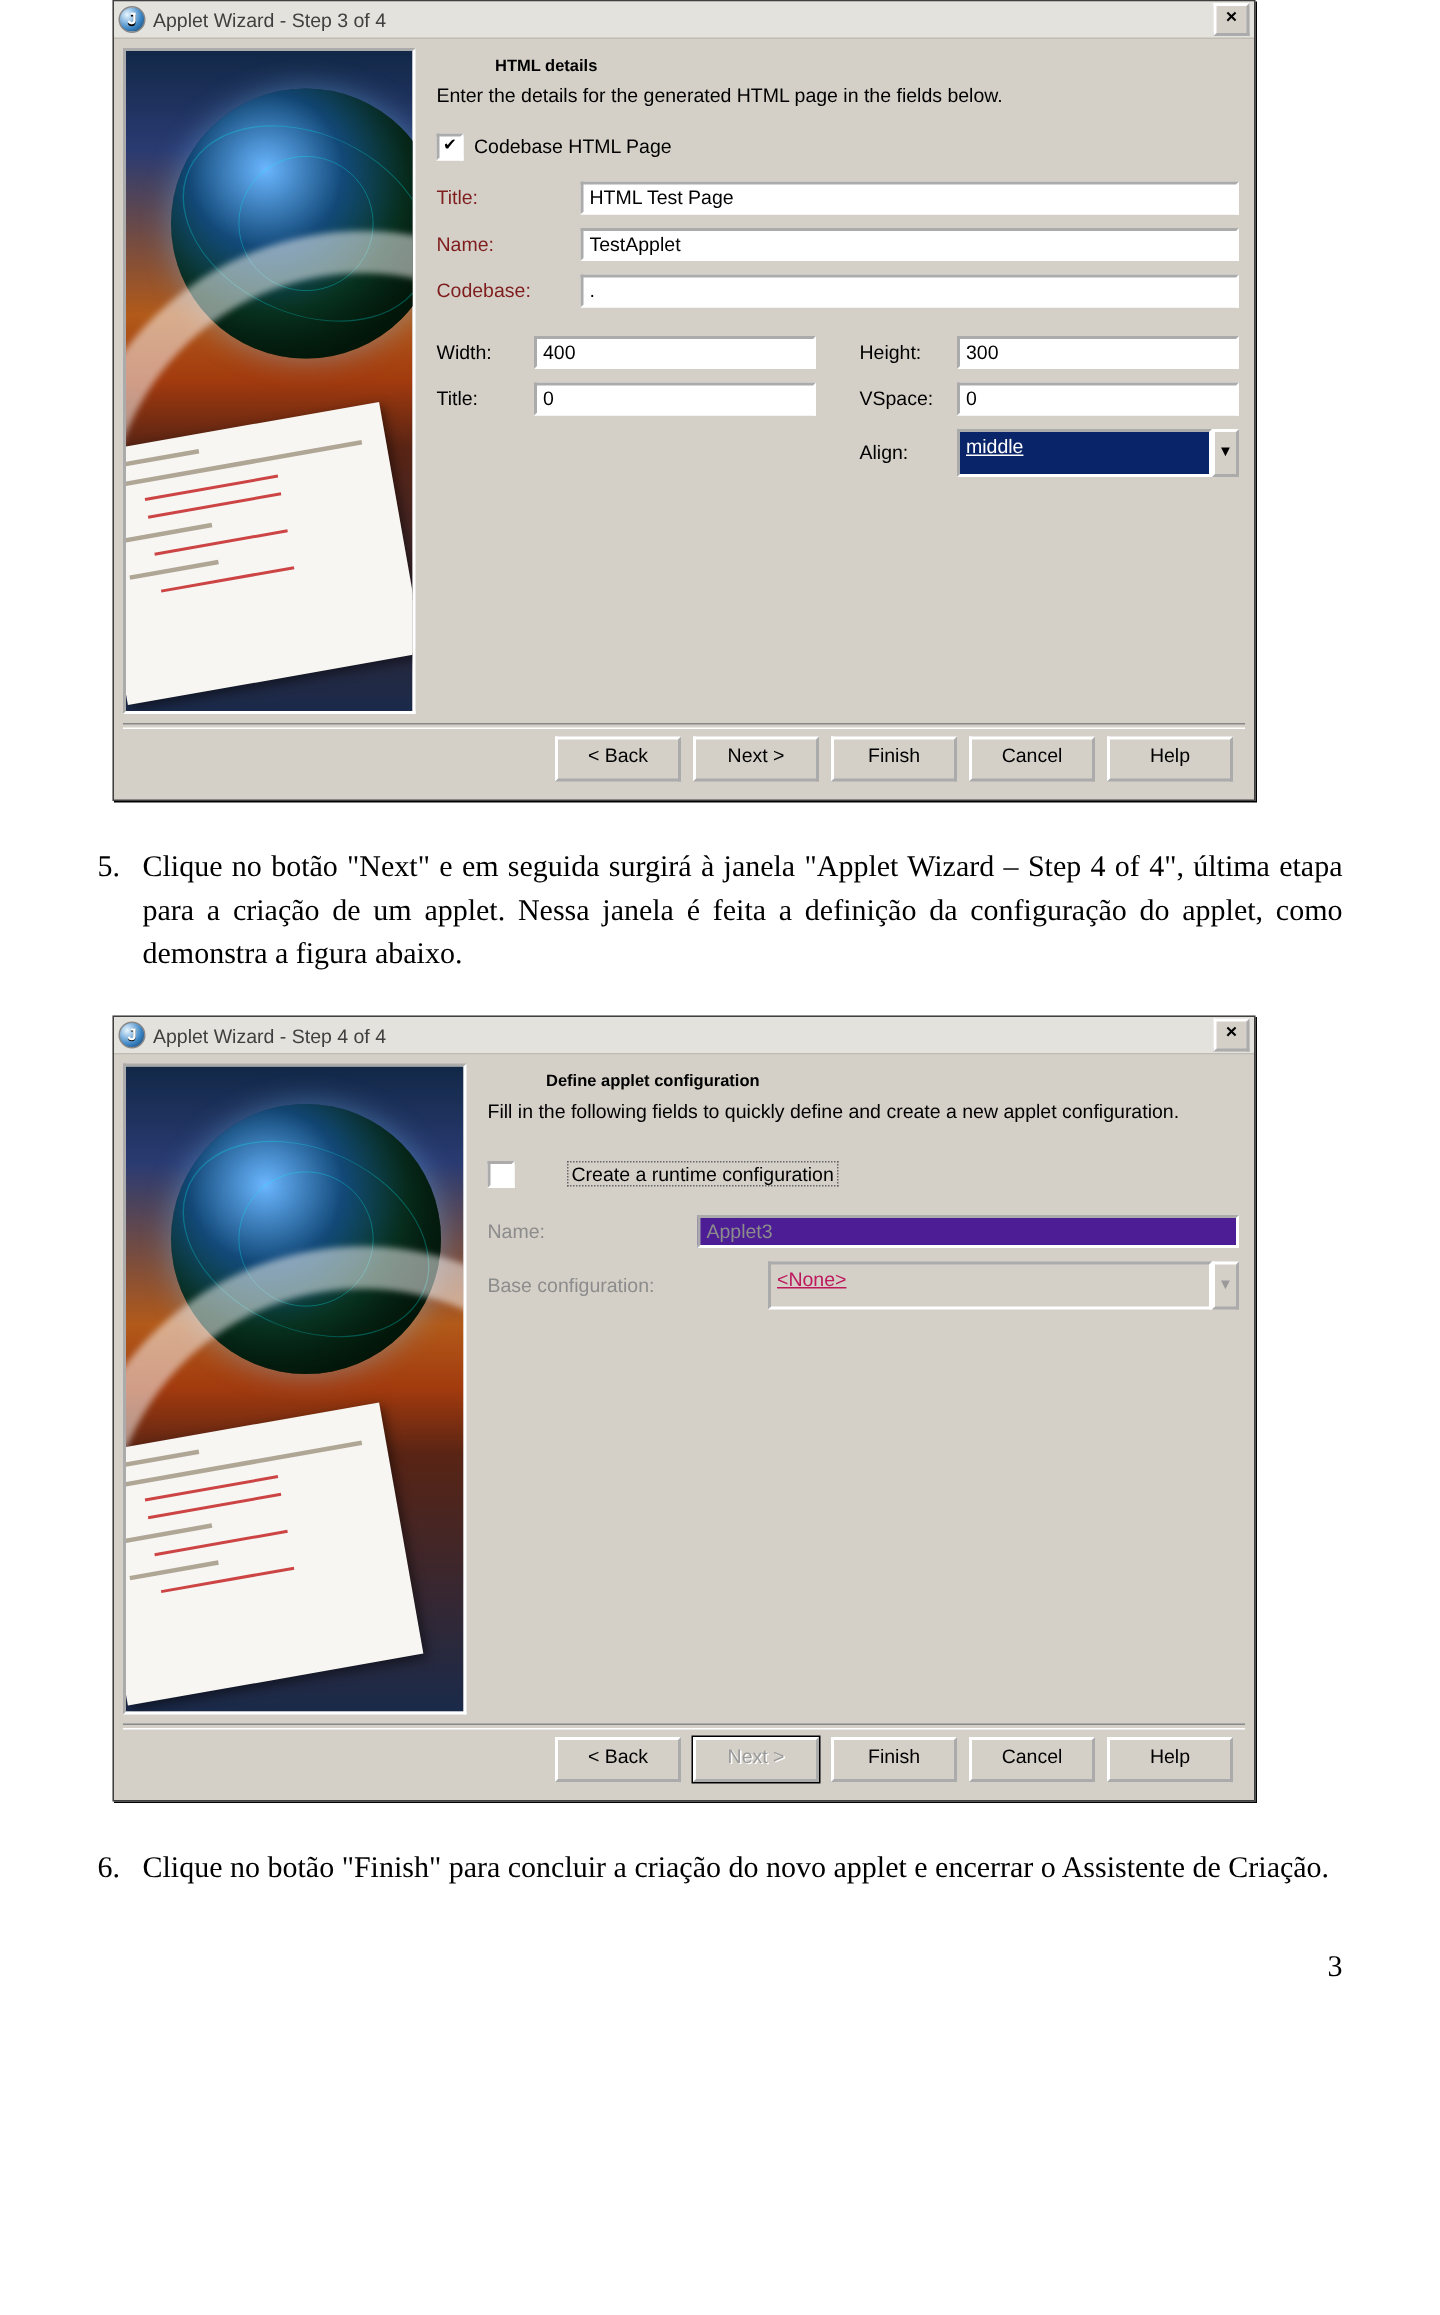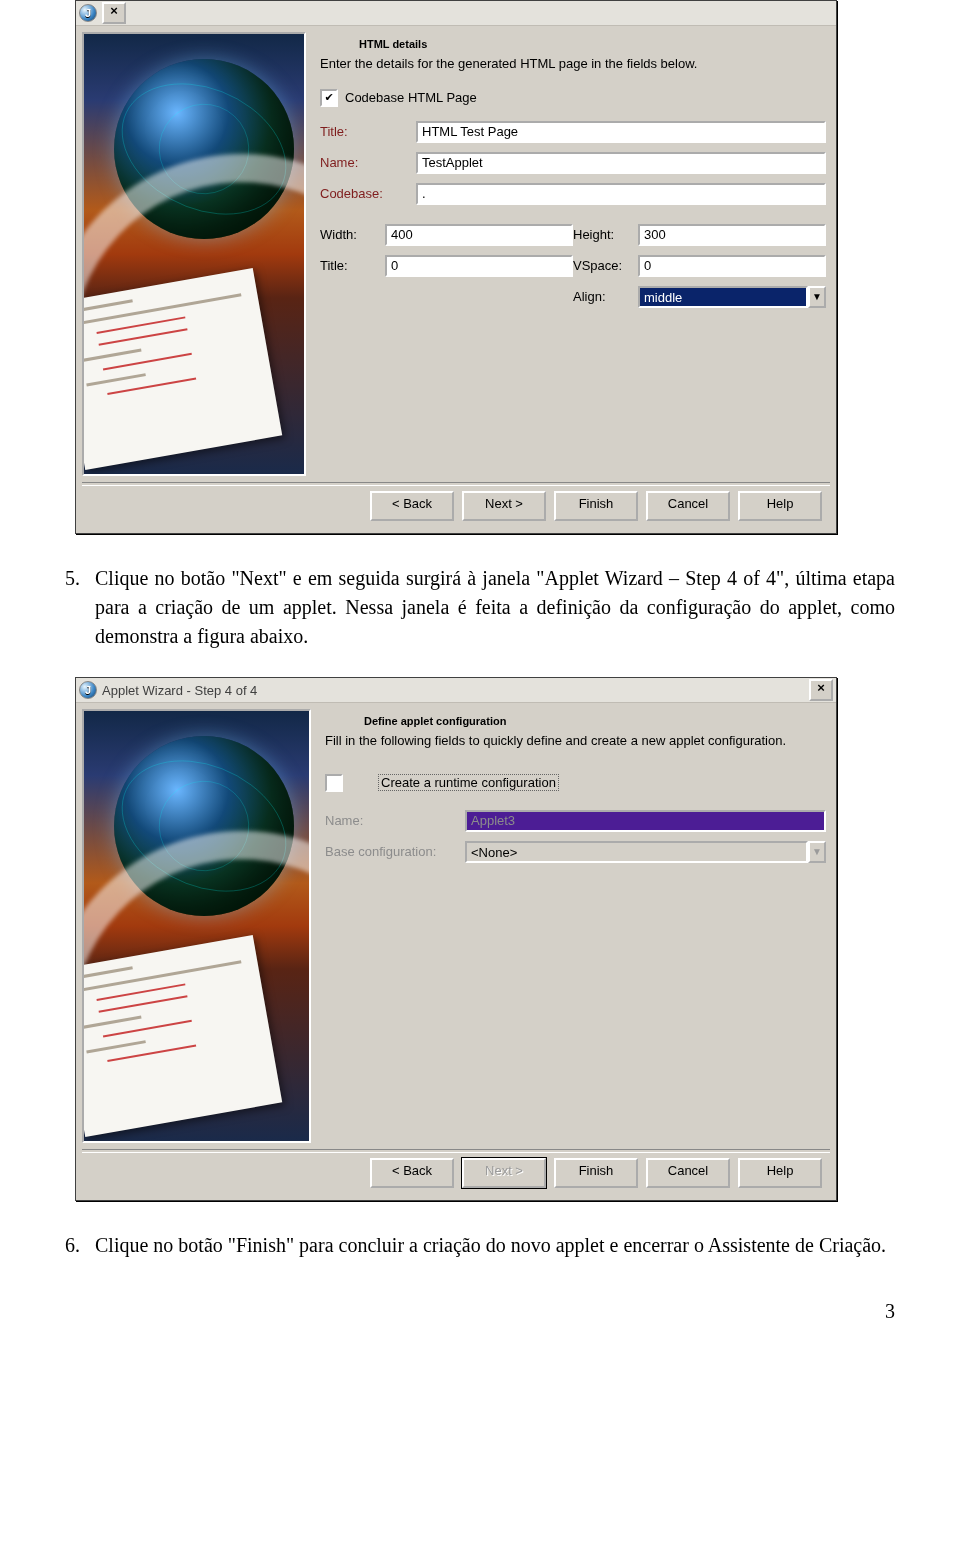--- a/index.html
+++ b/index.html
@@ -147,39 +147,39 @@
     background: #fff;
     padding: 1px 4px;
     font-family: Tahoma, Arial, sans-serif;
     font-size: 13px;
   }
   .ro { background:#4c1d95; border:2px inset #fff; color:#8f8f8f; }
   .selwrap {
     display:flex; align-items:stretch;
   }
   .selwrap .selbox {
-    flex:1; height:22px; border:2px inset #fff; background:#fff; padding:2px 4px; box-sizing:border-box;
+    flex:1; height:32px; border:2px inset #fff; background:#fff; padding:2px 4px; box-sizing:border-box;text-decoration:underline;
   }
   .selwrap .selbox.hl { background:#0a246a; color:#fff; }
-  .selwrap .selbox.ro { background:#d4d0c8; color:#000000; }
+  .selwrap .selbox.ro { background:#d4d0c8; color:#be185d;margin-left:47px; }
   .selwrap .selbtn {
     width:18px; background:#d4d0c8; border:2px outset #fff; box-sizing:border-box;
     display:flex; align-items:center; justify-content:center; font-size:10px;
   }
   .check {
     width:14px; height:14px; border:2px inset #fff; background:#fff; margin-right:7px;
     display:flex; align-items:center; justify-content:center; font-size:12px; line-height:1;
   }
   .check.unchecked::after { content:""; }
   .check.checked::after { content:"✔"; color:#000; font-size:11px; }
   .dotted-focus {
     border:1px dotted #666; padding:0 2px;
   }
   .two-col {
-    display:flex; gap:0;
+    display:flex; gap:29px;
   }
   .two-col > div { flex:1; display:flex; align-items:center; }
   .two-col .lbl2 { width:65px; }
   .two-col .txt { flex:1; }
   .button-row {
     padding: 5px 14px 12px 0;
     display:flex;
     justify-content:flex-end;
     gap:8px;
   }
@@ -227,20 +227,21 @@
 </head>
 <body>
 
 <div class="page">
 
   <div class="dialog">
     <div class="titlebar">
       <div class="appicon">
           <span>J</span>
         </div>
+      <div class="title">Applet Wizard - Step 3 of 4</div>
       <div class="close">×</div>
     </div>
     <div class="body-area">
       <div class="wizard-image">
         <div class="globe"></div>
         <div class="swirl"></div>
         <div class="paper">
           <div class="pline short"></div>
             <div class="pline"></div>
           <div class="pline red"></div>

